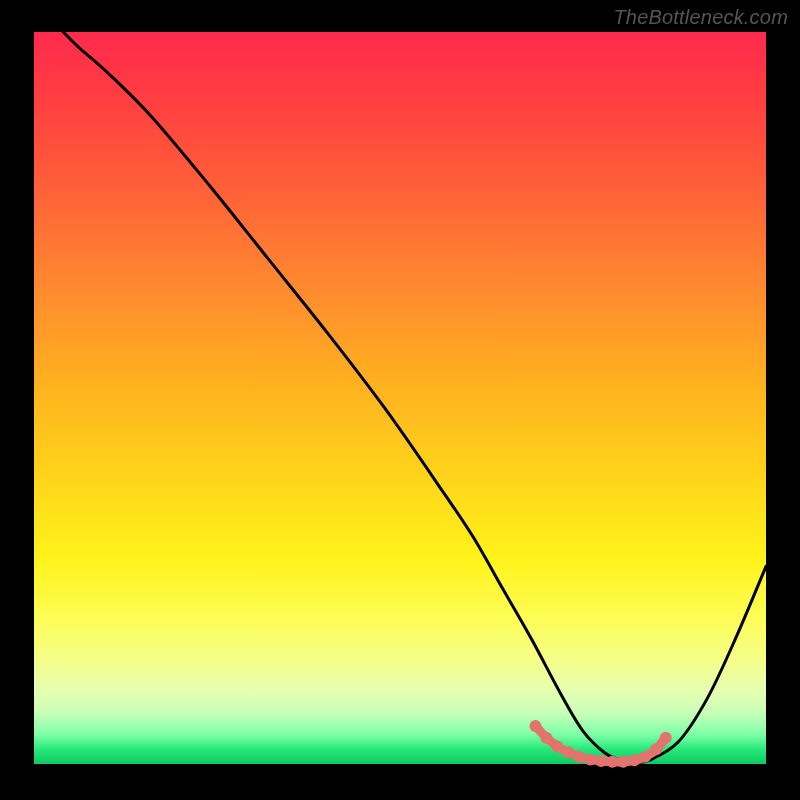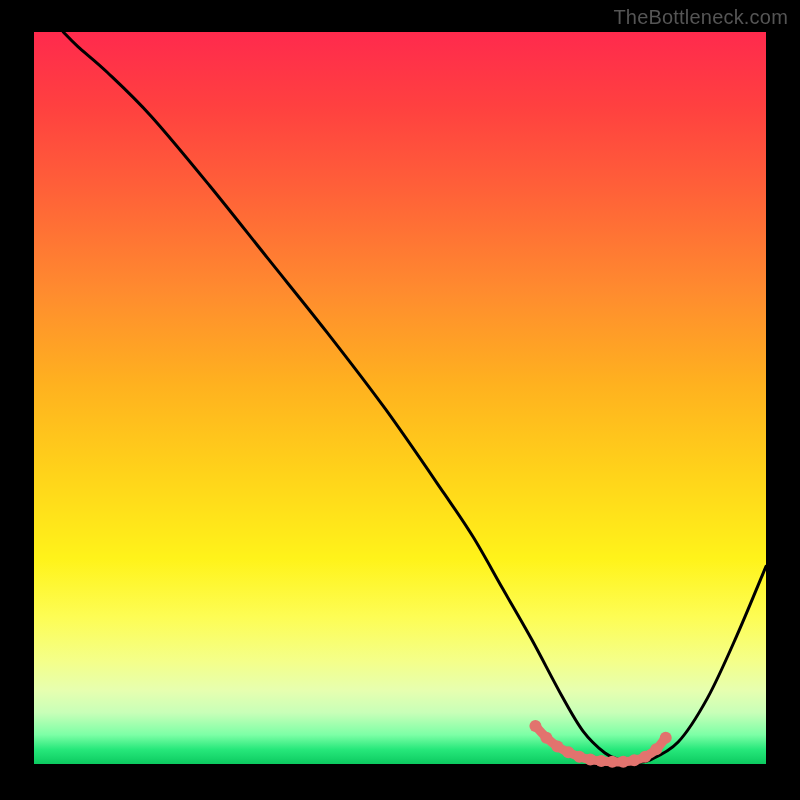--- a/index.html
+++ b/index.html
@@ -19,20 +19,21 @@
   }
   .watermark {
     position: absolute;
     top: 6px;
     right: 12px;
     color: #555;
     font-size: 20px;
     font-weight: 500;
     letter-spacing: 0.2px;
     z-index: 5;
+    font-style: italic;
   }
   .plot-area {
     position: absolute;
     left: 34px;
     top: 32px;
     width: 732px;
     height: 732px;
     background: linear-gradient(to bottom,
       #ff2a4d 0%,
       #ff4040 10%,

